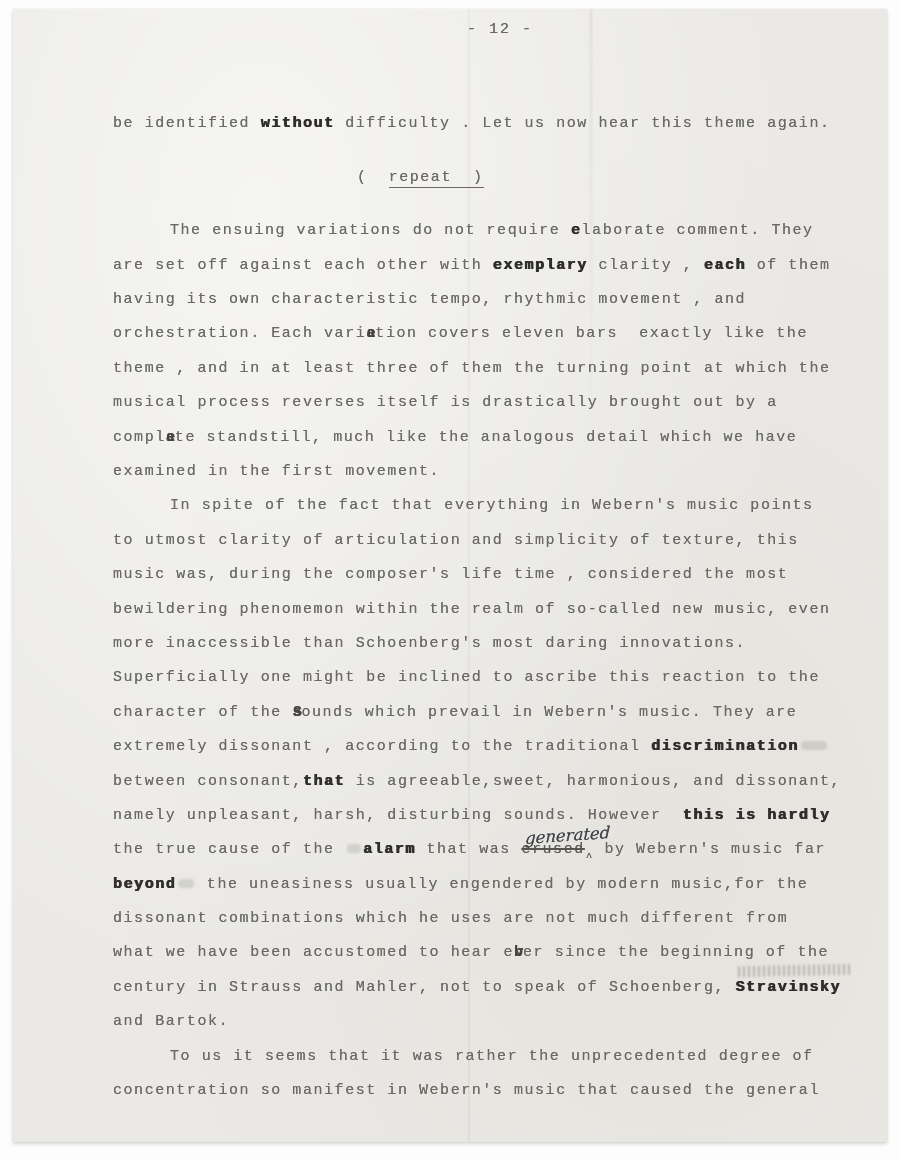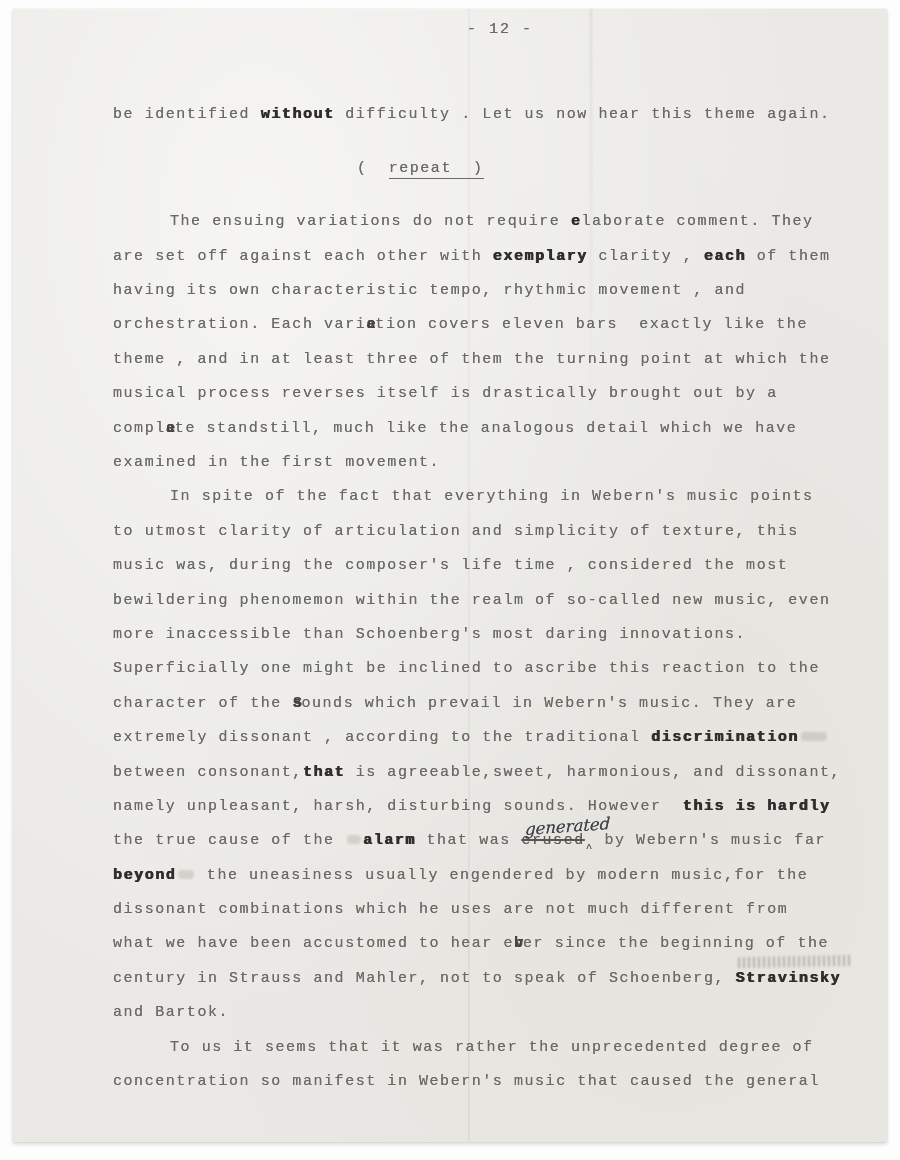--- a/index.html
+++ b/index.html
@@ -23,21 +23,21 @@
     position:absolute;left:66%;top:0;width:2px;height:38%;
     background:linear-gradient(180deg, rgba(170,168,160,0.25), transparent);
     filter:blur(1px);
   }
   .pageno{
     position:absolute;left:300px;top:12px;width:220px;
     text-align:right;font-size:15px;letter-spacing:2px;color:#6b6a66;
     text-shadow:0 0 0.6px rgba(100,100,95,0.8);
   }
   .body-text{
-    position:absolute;left:100px;top:89px;width:745px;
+    position:absolute;left:100px;top:98px;width:745px;
     font-size:15px;letter-spacing:1.55px;color:#6a6965;
     text-shadow:0 0 0.6px rgba(104,103,98,0.75);
     white-space:pre;
   }
   .line{height:34.4px;line-height:34.4px;}
   .line.indent{padding-left:57px;}
   .line.center{padding-left:244px;margin-top:19.5px;margin-bottom:19px;}
   .b{
     color:#2f2e2c;font-weight:bold;
     text-shadow:0.6px 0 0 currentColor, -0.3px 0 0 rgba(47,46,44,0.6);

